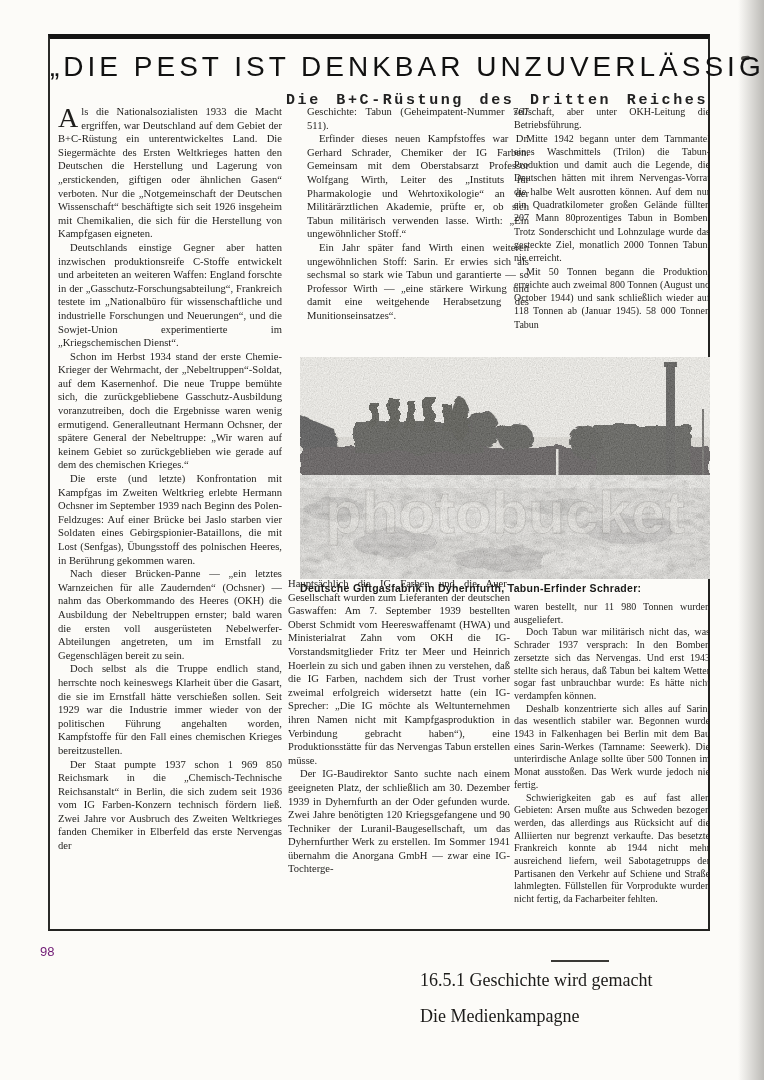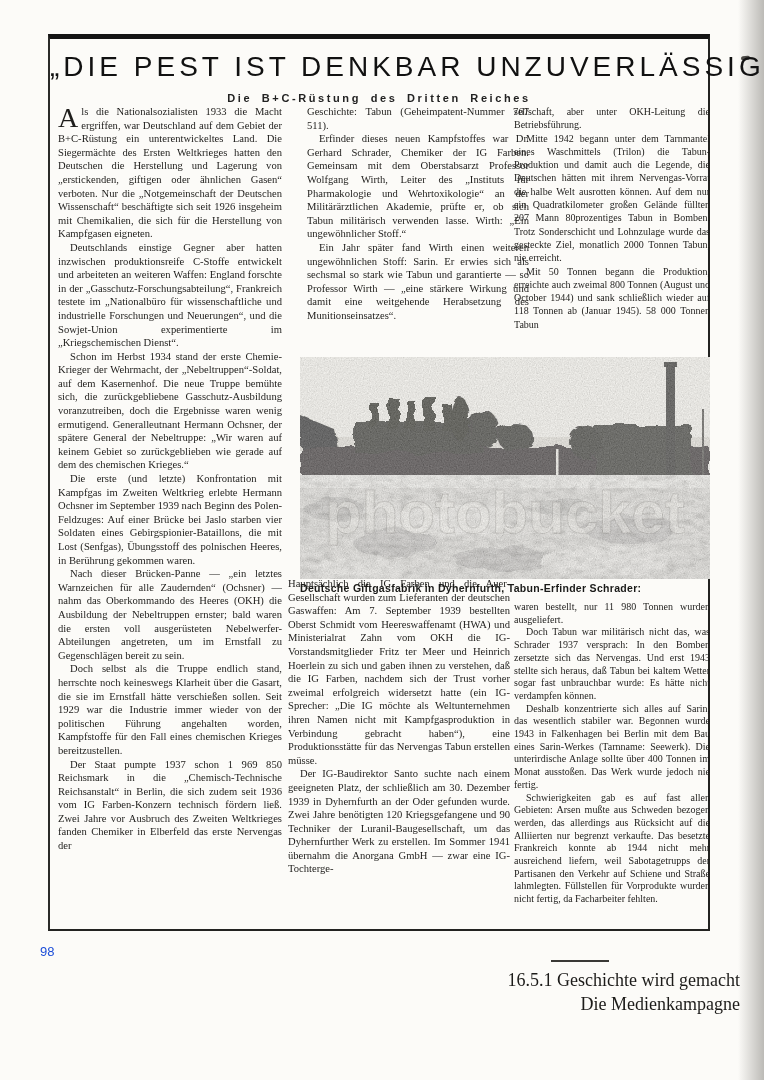--- a/index.html
+++ b/index.html
@@ -23,23 +23,23 @@
     border-bottom:2px solid #232321;
     box-sizing:border-box;
   }
   .title{
     position:absolute;left:0;right:0;top:12px;text-align:center;
     font-family:"Liberation Sans", sans-serif;
     font-size:28px;font-weight:400;letter-spacing:4px;color:#111;
     white-space:nowrap;
   }
   .subtitle{
-    position:absolute;left:0;right:0;top:53px;text-align:center;
-    font-family:Liberation Sans, sans-serif;
-    font-size:11px;font-weight:700;letter-spacing:2.6px;word-spacing:4px;color:#222;
+    position:absolute;left:0;right:0;top:53px;text-align:right;
+    font-family:Liberation Mono, monospace;
+    font-size:15px;font-weight:700;letter-spacing:2.6px;word-spacing:4px;color:#222;
   }
   .col{position:absolute;overflow:hidden;font-size:10.6px;line-height:13.6px;text-align:justify;}
   .col p{margin:0;text-indent:12px;}
   .col p.cont{text-indent:0;}
   .col1{left:8px;top:66px;width:224px;height:816px;}
   .col2top{left:246px;top:66px;width:222px;height:252px;margin-left:11px;}
   .col3top{left:464px;top:66px;width:196px;height:252px;font-size:10px;line-height:13.3px;}
   .col2bot{left:238px;top:538px;width:222px;height:332px;}
   .col3bot{left:464px;top:562px;width:196px;height:334px;font-size:10px;line-height:12.7px;}
   .dropcap::first-letter{
@@ -47,29 +47,29 @@
   }
   .photo{position:absolute;left:250px;top:318px;width:410px;height:222px;}
   .photo svg{display:block;}
   .photo-caption{
     position:absolute;left:250px;top:543px;width:410px;text-align:left;
     font-family:"Liberation Sans", sans-serif;
     font-size:10.5px;font-weight:700;letter-spacing:0.3px;color:#1a1a18;
   }
   .page-number{
     position:absolute;left:40px;top:944px;
-    font-family:"Liberation Sans", sans-serif;font-size:13px;color:#1d4ed8;
+    font-family:"Liberation Sans", sans-serif;font-size:13px;color:#701a75;
   }
   .footer-right{
-    position:absolute;left:420px;top:960px;width:320px;text-align:right;
+    position:absolute;left:420px;top:960px;width:320px;text-align:left;
     font-family:"Liberation Serif", serif;color:#1c1b19;
   }
   .footer-rule{width:58px;height:2px;background:#3a3936;margin:0 auto 7px auto;}
   .footer-section{font-size:18px;line-height:22px;}
-  .footer-subsection{font-size:18px;line-height:22px;margin-top:2px;}
+  .footer-subsection{font-size:18px;line-height:22px;margin-top:14px;}
 </style>
 </head>
 <body>
 
 <div class="scan-shadow-right"></div>
 <div class="scan-speck"></div>
 
 <div class="frame">
 
   <div class="title">„DIE PEST IST DENKBAR UNZUVERLÄSSIG“</div>
@@ -163,21 +163,21 @@
   <div class="photo-caption">Deutsche Giftgasfabrik in Dyhernfurth, Tabun-Erfinder Schrader:</div>
 
   <div class="col col2bot">
     <p class="cont">Hauptsächlich die IG Farben und die Auer-Gesellschaft wurden zum Lieferanten der deutschen Gaswaffen: Am 7. September 1939 bestellten Oberst Schmidt vom Heereswaffenamt (HWA) und Ministerialrat Zahn vom OKH die IG-Vorstandsmitglieder Fritz ter Meer und Heinrich Hoerlein zu sich und gaben ihnen zu verstehen, daß die IG Farben, nachdem sich der Trust vorher zweimal erfolgreich widersetzt hatte (ein IG-Sprecher: „Die IG möchte als Weltunternehmen ihren Namen nicht mit Kampfgasproduktion in Verbindung gebracht haben“), eine Produktionsstätte für das Nervengas Tabun erstellen müsse.</p>
     <p>Der IG-Baudirektor Santo suchte nach einem geeigneten Platz, der schließlich am 30. Dezember 1939 in Dyhernfurth an der Oder gefunden wurde. Zwei Jahre benötigten 120 Kriegsgefangene und 90 Techniker der Luranil-Baugesellschaft, um das Dyhernfurther Werk zu erstellen. Im Sommer 1941 übernahm die Anorgana GmbH — zwar eine IG-Tochterge-</p>
   </div>
 
   <div class="col col3bot">
     <p class="cont">waren bestellt, nur 11 980 Tonnen wurden ausgeliefert.</p>
     <p>Doch Tabun war militärisch nicht das, was Schrader 1937 versprach: In den Bomben zersetzte sich das Nervengas. Und erst 1943 stellte sich heraus, daß Tabun bei kaltem Wetter sogar fast unbrauchbar wurde: Es hätte nicht verdampfen können.</p>
-    <p>Deshalb konzentrierte sich alles auf Sarin, das wesentlich stabiler war. Begonnen wurde 1943 in Falkenhagen bei Berlin mit dem Bau eines Sarin-Werkes (Tarnname: Seewerk). Die unterirdische Anlage sollte über 400 Tonnen im Monat ausstoßen. Das Werk wurde jedoch nie fertig.</p>
+    <p>Deshalb konzentrierte sich alles auf Sarin, das wesentlich stabiler war. Begonnen wurde 1943 in Falkenhagen bei Berlin mit dem Bau eines Sarin-Werkes (Tarnname: Seewerk). Die unterirdische Anlage sollte über 500 Tonnen im Monat ausstoßen. Das Werk wurde jedoch nie fertig.</p>
     <p>Schwierigkeiten gab es auf fast allen Gebieten: Arsen mußte aus Schweden bezogen werden, das allerdings aus Rücksicht auf die Alliierten nur begrenzt verkaufte. Das besetzte Frankreich konnte ab 1944 nicht mehr ausreichend liefern, weil Sabotagetrupps der Partisanen den Verkehr auf Schiene und Straße lahmlegten. Füllstellen für Vorprodukte wurden nicht fertig, da Facharbeiter fehlten.</p>
   </div>
 
 </div>
 
 <div class="page-number">98</div>
 
 <div class="footer-right">
   <div class="footer-rule"></div>
   <div class="footer-section">16.5.1 Geschichte wird gemacht</div>

